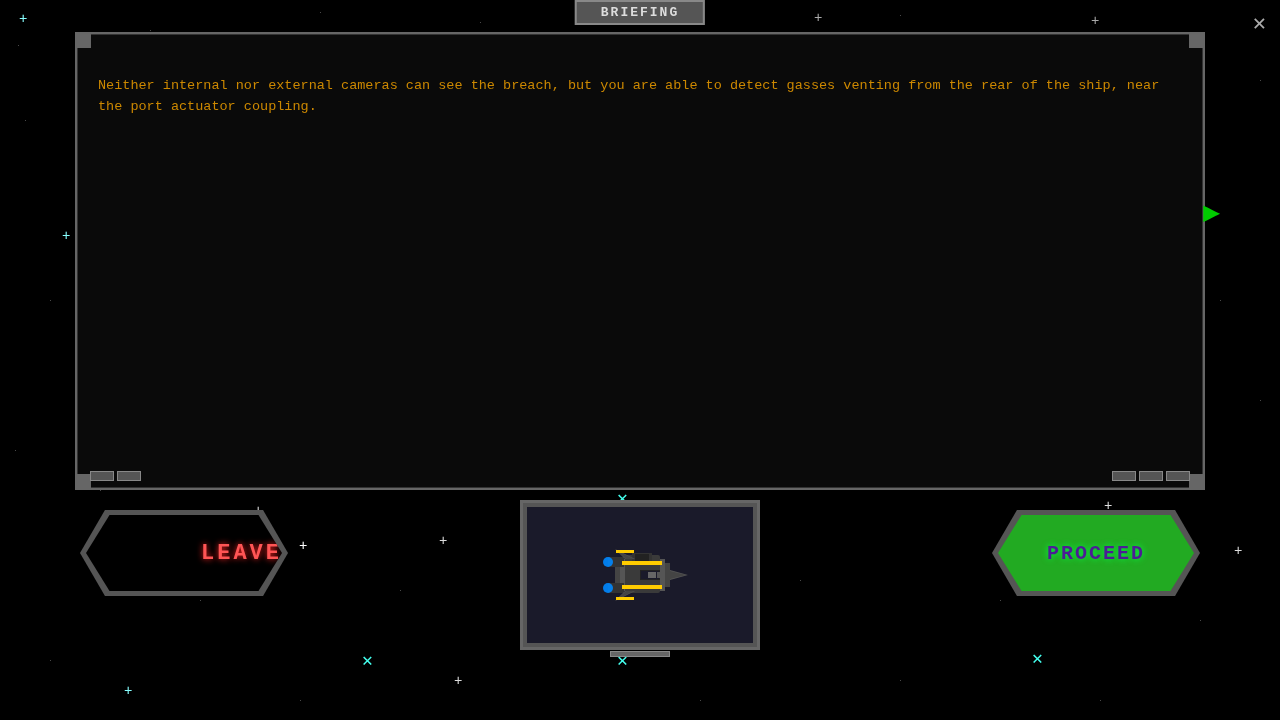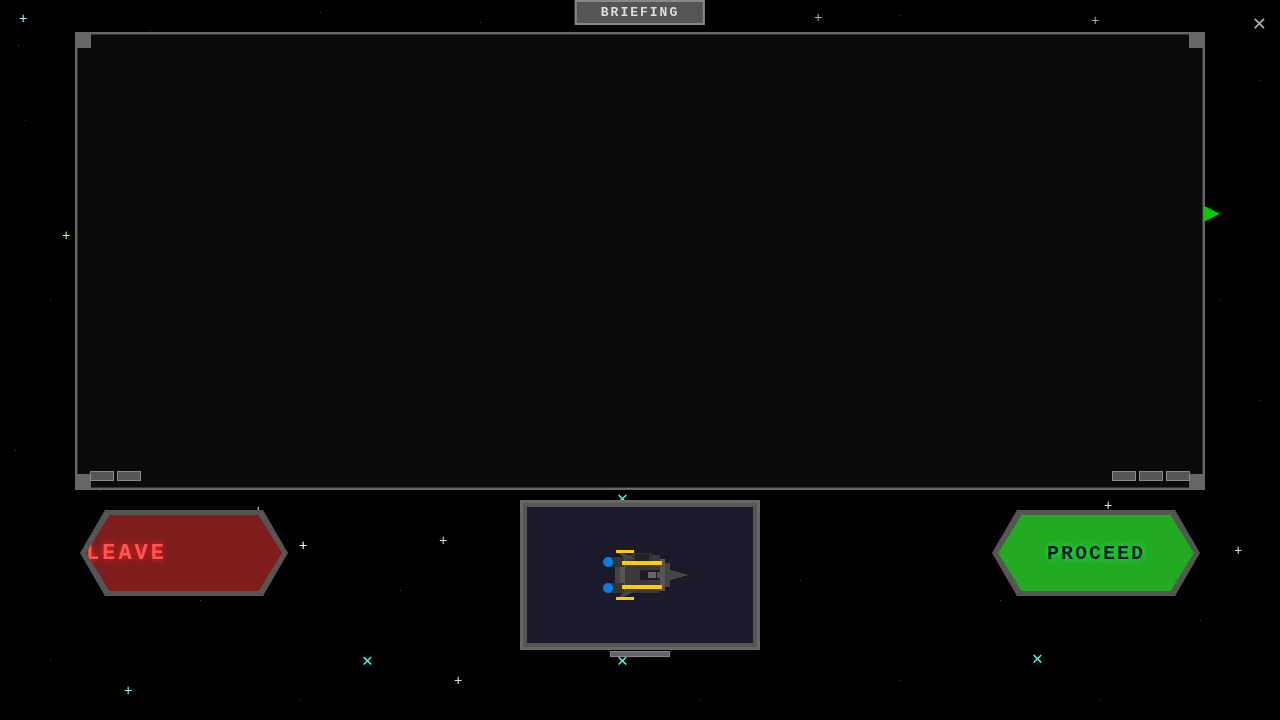--- a/index.html
+++ b/index.html
@@ -108,27 +108,27 @@
       background: #555;
       clip-path: polygon(12% 0%, 88% 0%, 100% 50%, 88% 100%, 12% 100%, 0% 50%);
       width: 208px;
       height: 86px;
       display: flex;
       align-items: center;
       justify-content: center;
     }
 
     .leave-btn-inner {
-      background: #7f1d1d;
+      background: #000000;
       clip-path: polygon(12% 0%, 88% 0%, 100% 50%, 88% 100%, 12% 100%, 0% 50%);
       width: 196px;
       height: 76px;
       display: flex;
       align-items: center;
-      justify-content: flex-start;
+      justify-content: flex-end;
       cursor: pointer;
     }
 
     .leave-btn-label {
       color: #ff5555;
       font-family: 'Courier New', monospace;
       font-size: 22px;
       font-weight: bold;
       letter-spacing: 3px;
       text-shadow: 0 0 6px #ff2222;
@@ -204,21 +204,21 @@
       clip-path: polygon(12% 0%, 88% 0%, 100% 50%, 88% 100%, 12% 100%, 0% 50%);
       width: 196px;
       height: 76px;
       display: flex;
       align-items: center;
       justify-content: center;
       cursor: pointer;
     }
 
     .proceed-btn-label {
-      color: #0f172a;
+      color: #4c1d95;
       font-family: 'Courier New', monospace;
       font-size: 20px;
       font-weight: bold;
       letter-spacing: 2px;
       text-shadow: 0 0 6px #00ff44;
     }
 
     
     .arrow-right {
       position: absolute;
@@ -325,20 +325,21 @@
 <div class="close-btn">✕</div>
 
 <div class="briefing-panel">
   <div class="corner corner-tl"></div>
   <div class="corner corner-tr"></div>
   <div class="corner corner-bl"></div>
   <div class="corner corner-br"></div>
 
   <div class="briefing-text">
     <br>
+    <p>Neither internal nor external cameras can see the breach, but you are able to detect gasses venting from the rear of the ship, near the port actuator coupling.</p>
   </div>
 
   <div class="panel-side-deco">
     <div class="deco-rect"></div>
     <div class="deco-rect"></div>
   </div>
   <div class="deco-rect-r">
     <div class="deco-rect"></div>
     <div class="deco-rect"></div>
     <div class="deco-rect"></div>

